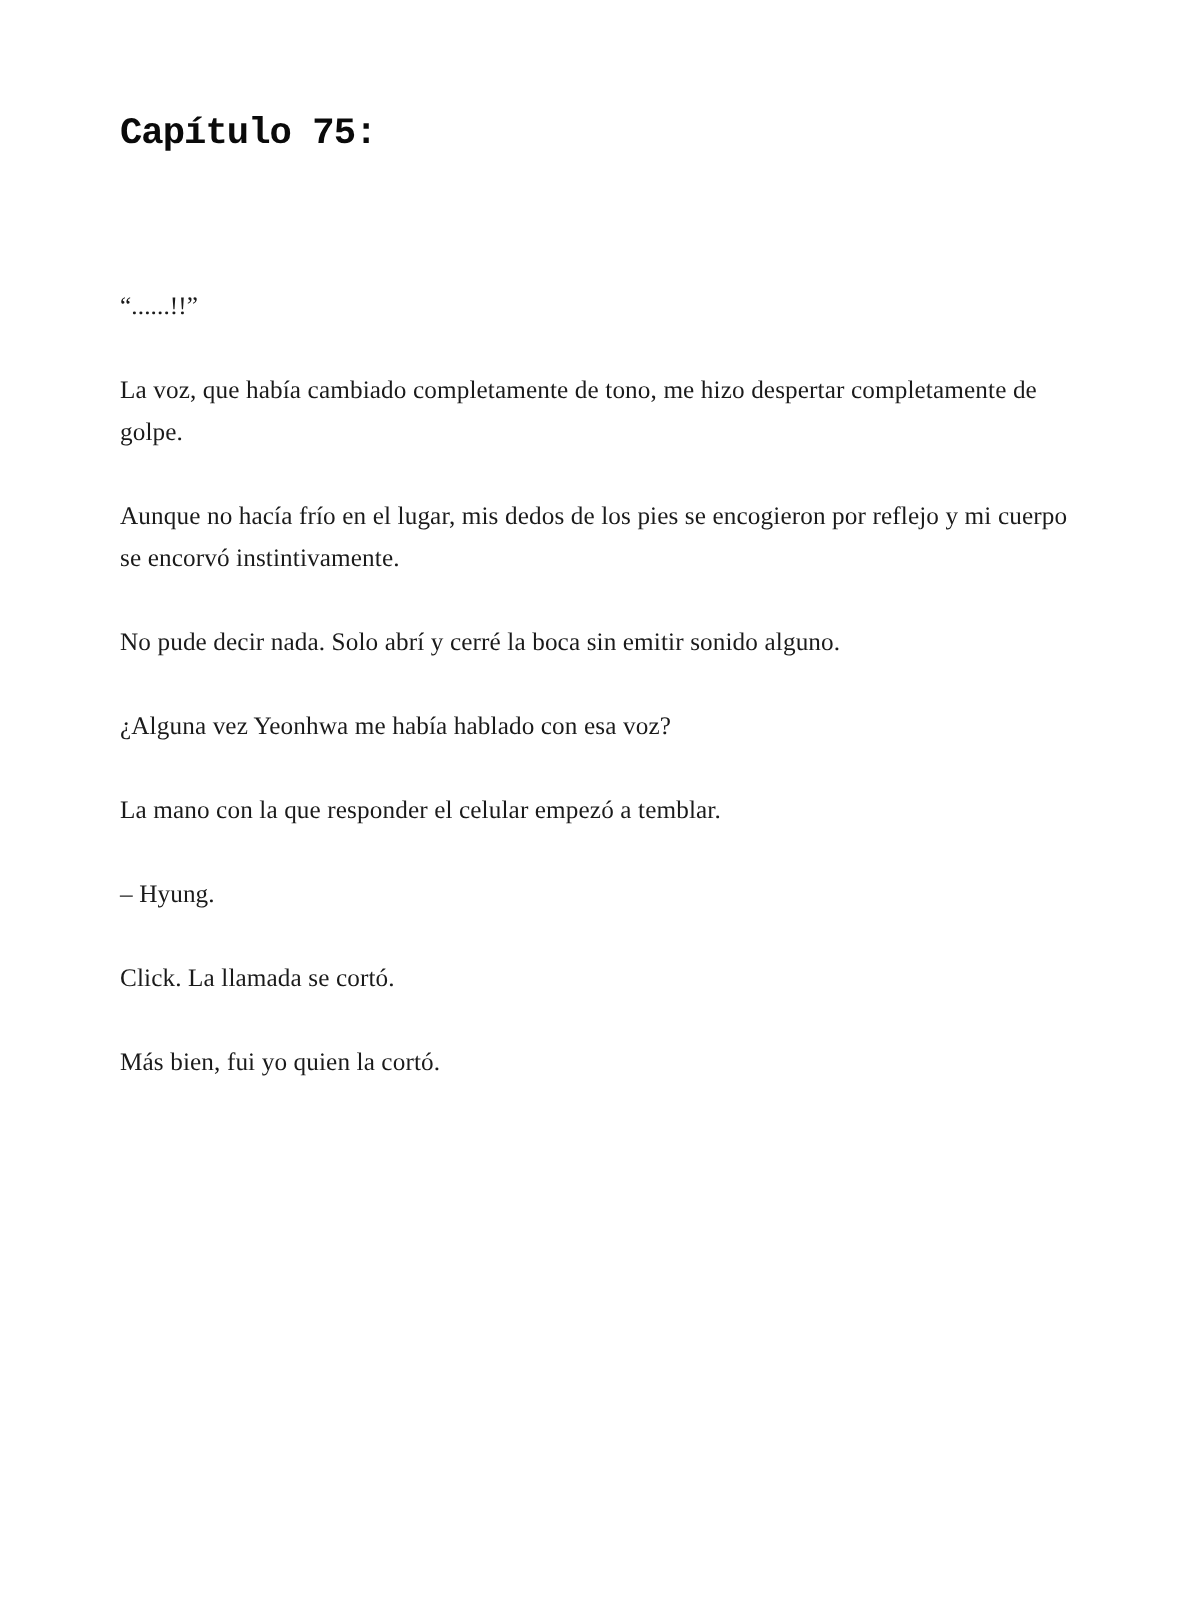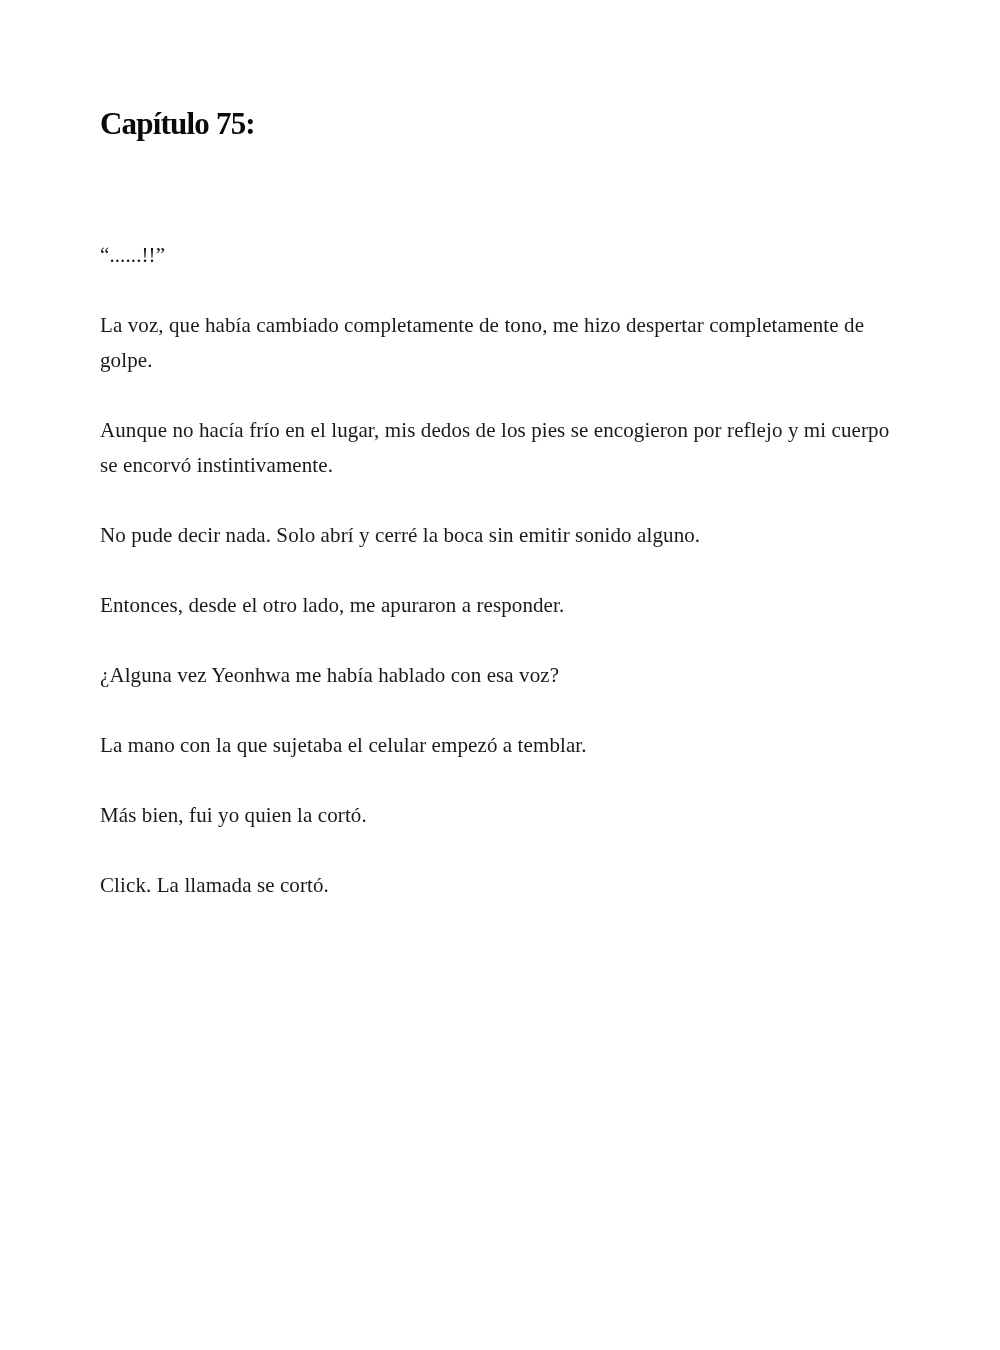--- a/index.html
+++ b/index.html
@@ -14,27 +14,27 @@
       position: relative;
     }
     .page {
       position: absolute;
       left: 100px;
       top: 0;
       width: 790px;
       color: #111111;
     }
     .chapter-title {
-      font-family: Liberation Serif, serif;
+      font-family: Liberation Mono, monospace;
       font-weight: bold;
       font-size: 31px;
       letter-spacing: -0.8px;
       margin: 0;
       position: absolute;
-      top: 104px;
+      top: 92px;
       left: 0;
       line-height: 40px;
       color: #0a0a0a;
       white-space: nowrap;
     }
     .body-text {
       position: absolute;
       top: 238px;
       left: 0;
       width: 790px;
@@ -52,19 +52,19 @@
 <body>
 
 <div class="page">
   <h1 class="chapter-title">Capítulo 75:</h1>
 
   <div class="body-text">
     <p class="para">“......!!”</p>
     <p class="para">La voz, que había cambiado completamente de tono, me hizo despertar completamente de golpe.</p>
     <p class="para">Aunque no hacía frío en el lugar, mis dedos de los pies se encogieron por reflejo y mi cuerpo se encorvó instintivamente.</p>
     <p class="para">No pude decir nada. Solo abrí y cerré la boca sin emitir sonido alguno.</p>
-    <p class="para">Entonces, desde el otro lado, me apuraron a responder.</p>
     <p class="para">¿Alguna vez Yeonhwa me había hablado con esa voz?</p>
-    <p class="para">La mano con la que sujetaba el celular empezó a temblar.</p>
+    <p class="para">La mano con la que responder el celular empezó a temblar.</p>
+    <p class="para">– Hyung.</p>
+    <p class="para">Click. La llamada se cortó.</p>
     <p class="para">Más bien, fui yo quien la cortó.</p>
-    <p class="para">Click. La llamada se cortó.</p>
   </div>
 </div>
 
 </body></html>

